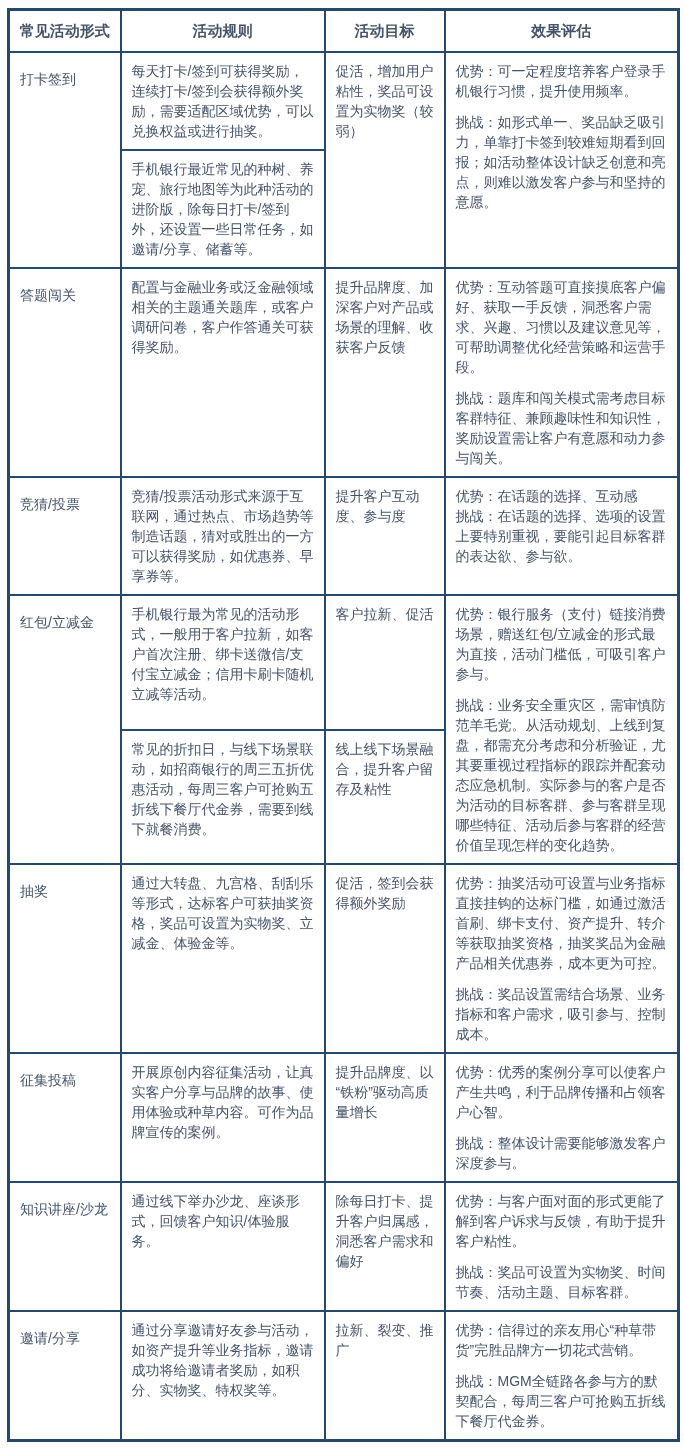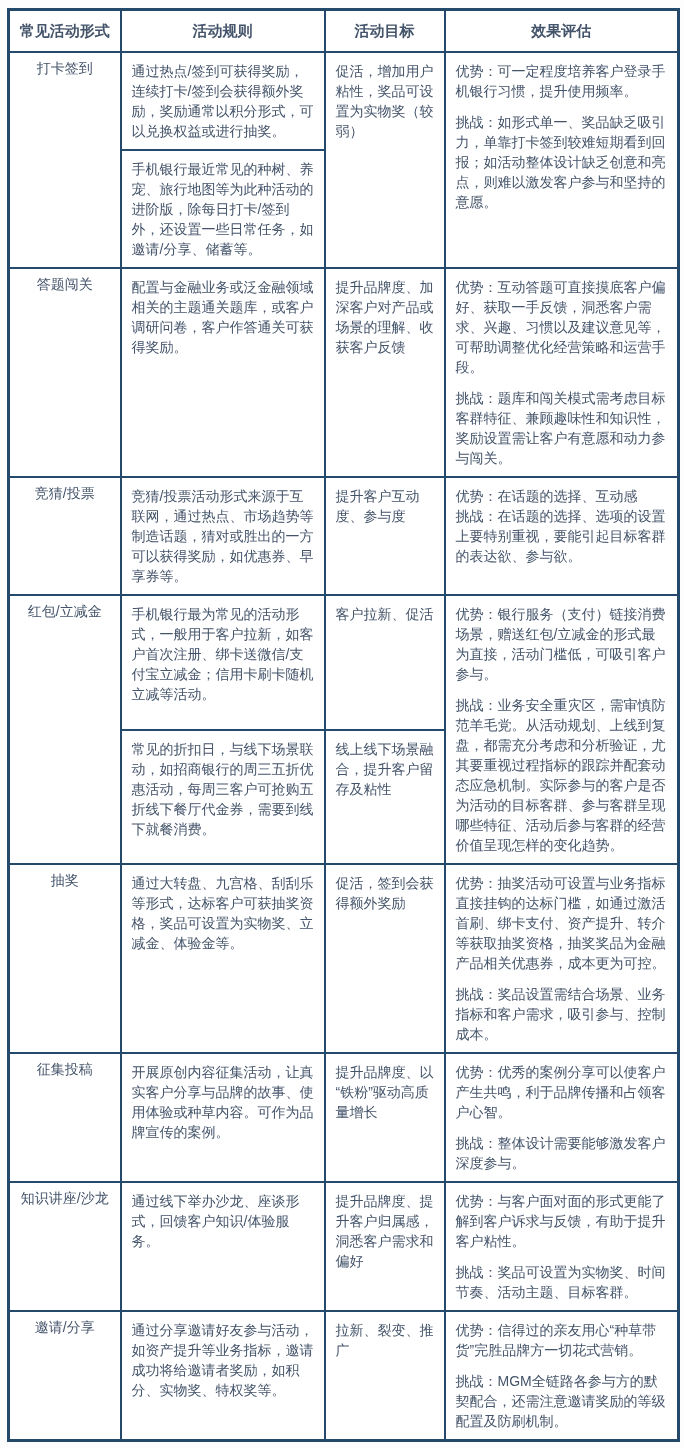--- a/index.html
+++ b/index.html
@@ -37,22 +37,21 @@
   th {
     text-align: center;
     vertical-align: middle;
     font-weight: bold;
     font-size: 15px;
     line-height: 18px;
     padding: 11px 9px;
     color: #44546A;
   }
   td.form-cell {
-    text-align: center;
-    padding-top: 5px;
+    padding-top: 16px;
   }
   td p {
     margin: 0 0 11px 0;
   }
   td p:last-child {
     margin-bottom: 0;
   }
   td p.tight {
     margin-bottom: 0;
   }
@@ -74,21 +73,21 @@
         <th>活动规则</th>
         <th>活动目标</th>
         <th>效果评估</th>
       </tr>
     </thead>
     <tbody>
 
       <tr>
         <td class="form-cell" rowspan="2">打卡签到</td>
         <td>
-          <p>通过热点/签到可获得奖励，连续打卡/签到会获得额外奖励，奖励通常以积分形式，可以兑换权益或进行抽奖。</p>
+          <p>每天打卡/签到可获得奖励，连续打卡/签到会获得额外奖励，需要适配区域优势，可以兑换权益或进行抽奖。</p>
         </td>
         <td rowspan="2">
           <p>促活，增加用户粘性，奖品可设置为实物奖（较弱）</p>
         </td>
         <td rowspan="2">
           <p>优势：可一定程度培养客户登录手机银行习惯，提升使用频率。</p>
           <p>挑战：如形式单一、奖品缺乏吸引力，单靠打卡签到较难短期看到回报；如活动整体设计缺乏创意和亮点，则难以激发客户参与和坚持的意愿。</p>
         </td>
       </tr>
       <tr>
@@ -174,37 +173,37 @@
           <p>挑战：整体设计需要能够激发客户深度参与。</p>
         </td>
       </tr>
 
       <tr>
         <td class="form-cell">知识讲座/沙龙</td>
         <td>
           <p>通过线下举办沙龙、座谈形式，回馈客户知识/体验服务。</p>
         </td>
         <td>
-          <p>提升品牌度、提升客户归属感，洞悉客户需求和偏好</p>
+          <p>除每日打卡、提升客户归属感，洞悉客户需求和偏好</p>
         </td>
         <td>
           <p>优势：与客户面对面的形式更能了解到客户诉求与反馈，有助于提升客户粘性。</p>
           <p>挑战：奖品可设置为实物奖、时间节奏、活动主题、目标客群。</p>
         </td>
       </tr>
 
       <tr>
         <td class="form-cell">邀请/分享</td>
         <td>
           <p>通过分享邀请好友参与活动，如资产提升等业务指标，邀请成功将给邀请者奖励，如积分、实物奖、特权奖等。</p>
         </td>
         <td>
           <p>拉新、裂变、推广</p>
         </td>
         <td>
           <p>优势：信得过的亲友用心“种草带货”完胜品牌方一切花式营销。</p>
-          <p>挑战：MGM全链路各参与方的默契配合，还需注意邀请奖励的等级配置及防刷机制。</p>
+          <p>挑战：MGM全链路各参与方的默契配合，每周三客户可抢购五折线下餐厅代金券。</p>
         </td>
       </tr>
 
     </tbody>
   </table>
 </div>
 
 </body></html>

